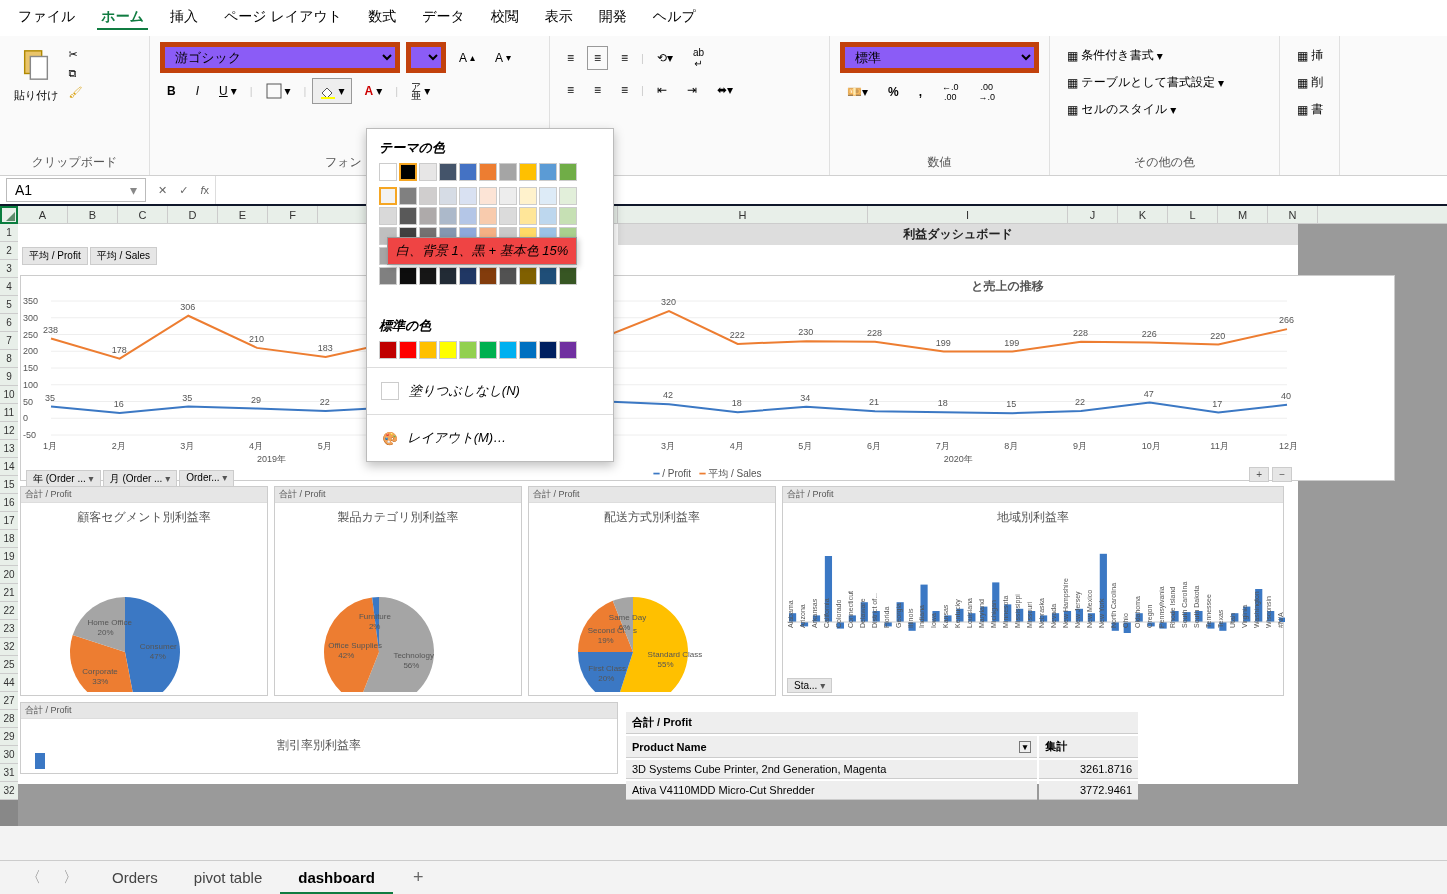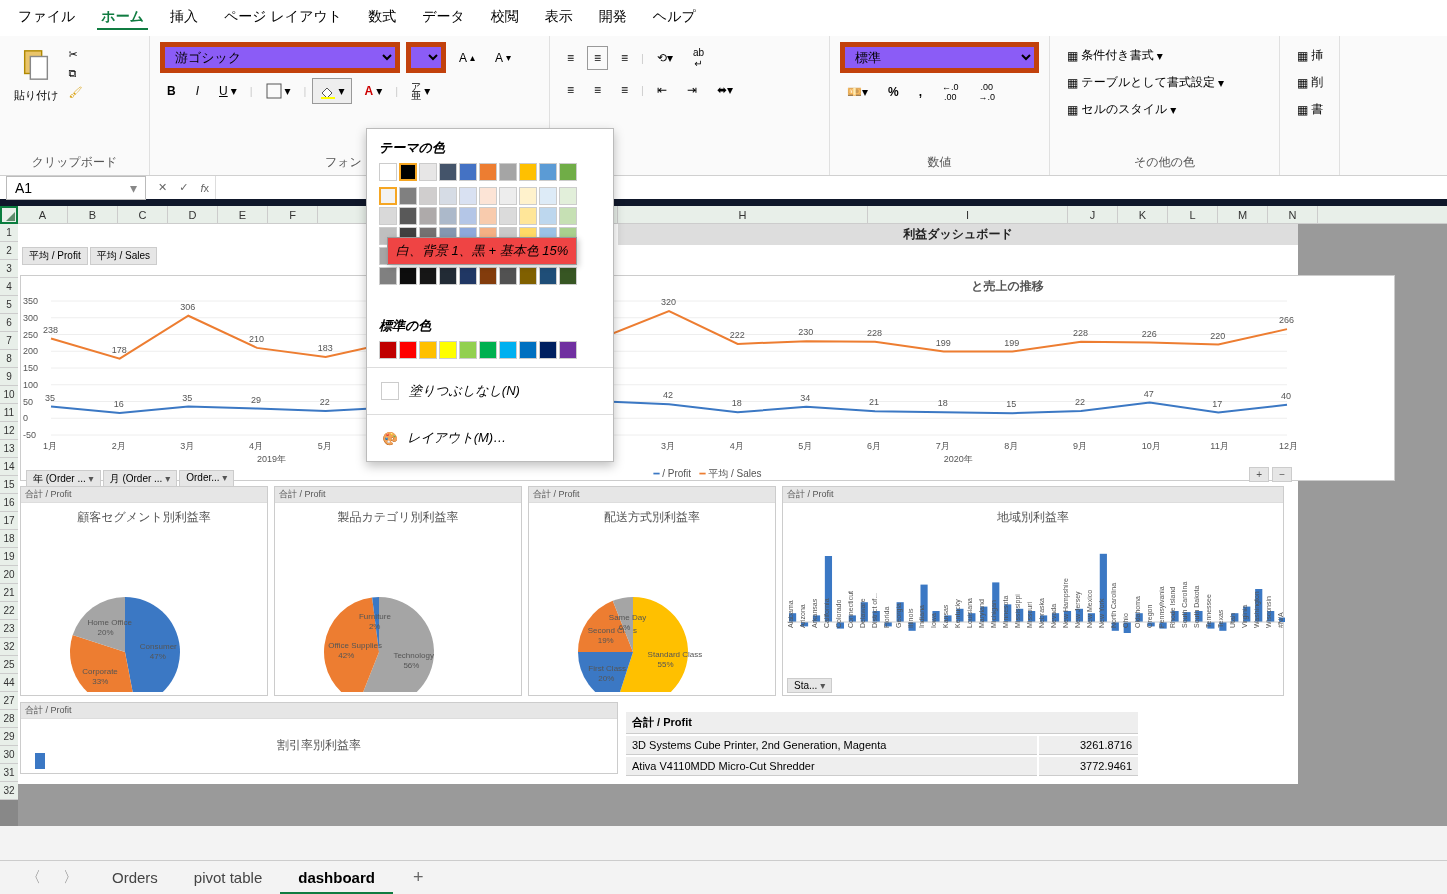--- a/index.html
+++ b/index.html
@@ -27,21 +27,21 @@
 .popup { position:absolute; top:38px; left:-4px; width:248px; background:#fff; border:1px solid #bbb; box-shadow:0 4px 10px rgba(0,0,0,.25); z-index:50; padding:10px 12px 8px 12px; font-size:13px;font-style:italic;}
 .popup-title { font-weight:600; margin-bottom:6px;}
 .swatch-row{display:flex;gap:2px;margin-bottom:2px;}
 .sw{width:18px;height:18px;border:1px solid #ccc;cursor:pointer;}
 .sw.sel-sw{border:2px solid #f5a623;}
 .tooltip{position:absolute;top:108px;left:20px;background:#ef4444;border:1px solid #999;padding:4px 8px;font-size:13px;white-space:nowrap;box-shadow:2px 2px 6px rgba(0,0,0,.2);}
 .popup hr{border:none;border-top:1px solid #ddd;margin:8px -12px;}
 .popup .menuitem{display:flex;align-items:center;gap:10px;padding:6px 2px;cursor:pointer;}
 
 
-.fbar{display:flex;align-items:center;background:#fff;border-bottom:7px solid #0f172a;height:30px;}
+.fbar{display:flex;align-items:center;background:#fff;border-bottom:2px solid #0f172a;height:30px;}
 .namebox{width:140px;border:1px solid #bbb;margin:2px 6px;padding:3px 8px;font-size:14px;display:flex;justify-content:space-between;align-items:center;}
 .fbar .fx{padding:0 6px;color:#666;}
 .fbar .edit{flex:1;border-left:1px solid #ddd;height:100%;}
 
 
 .sheet{position:relative;background:#888;height:620px;overflow:hidden;}
 .colhdrs{display:flex;background:#e8efe9;border-bottom:1px solid #ccc;height:18px;font-size:11px;margin-left:18px;}
 .colhdr{border-right:1px solid #ccc;text-align:center;color:#333;line-height:18px;}
 .selectall{position:absolute;top:0;left:0;width:18px;height:18px;background:#e8efe9;border:2px solid #0a7d3e;cursor:pointer;}
 .selectall::after{content:"";position:absolute;right:1px;bottom:1px;width:0;height:0;border-style:solid;border-width:0 0 9px 9px;border-color:transparent transparent #5f8b6c transparent;}
@@ -604,20 +604,24 @@
         <div class="chart-title" style="margin-top:18px">割引率別利益率</div>
         <svg width="50" height="20" style="position:absolute;bottom:2px;left:10px">
             <rect x="4" y="2" width="10" height="16" fill="#3b78c4"></rect>
           </svg>
       </div>
       <table class="product-table">
         <tbody>
             <tr>
               <th colspan="2">合計 / Profit</th>
             </tr>
+        <tr>
+          <th><span>Product Name</span> <span style="float:right;border:1px solid #777;padding:0 3px;font-size:9px">▾</span></th>
+          <th>集計</th>
+        </tr>
         </tbody>
           <tbody id="ptable">
             <tr>
               <td>3D Systems Cube Printer, 2nd Generation, Magenta</td>
               <td class="num">3261.8716</td>
             </tr>
             <tr>
               <td>Ativa V4110MDD Micro-Cut Shredder</td>
               <td class="num">3772.9461</td>
             </tr>

